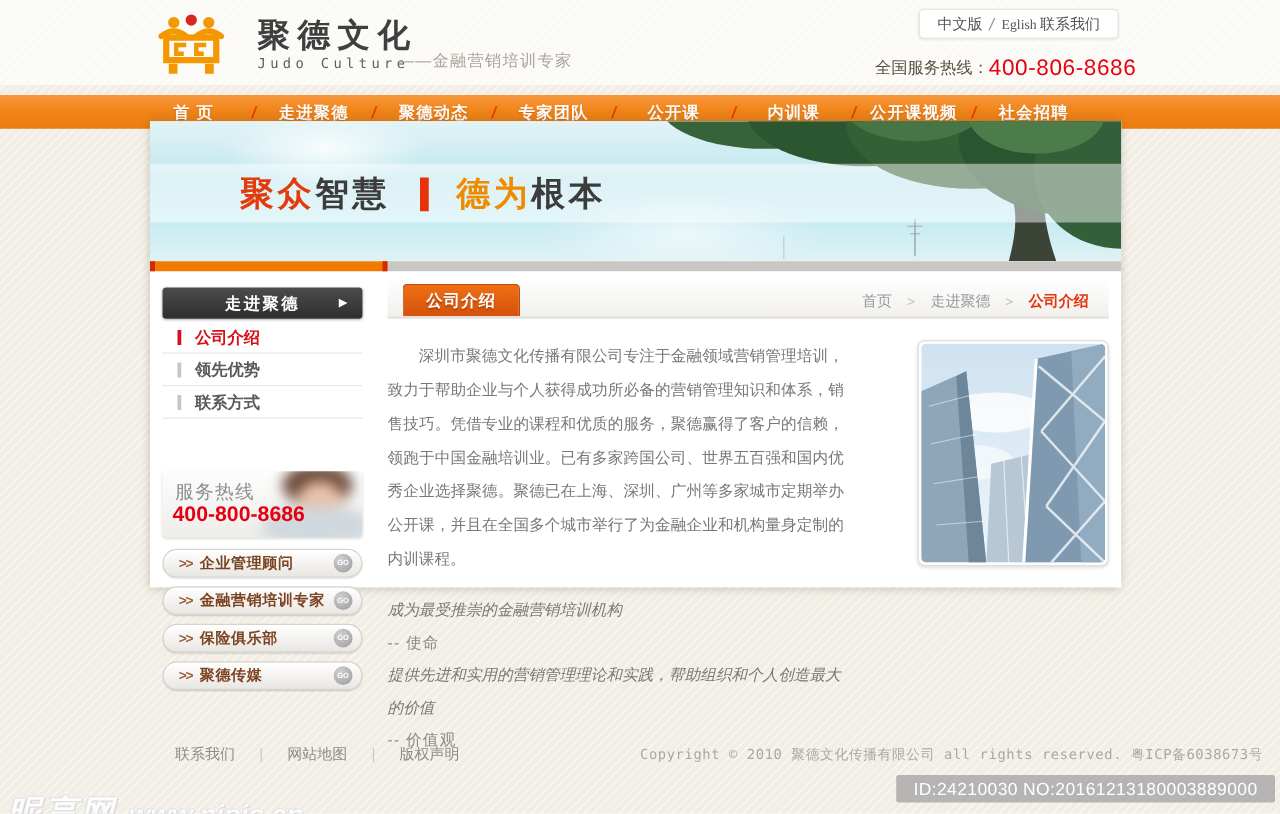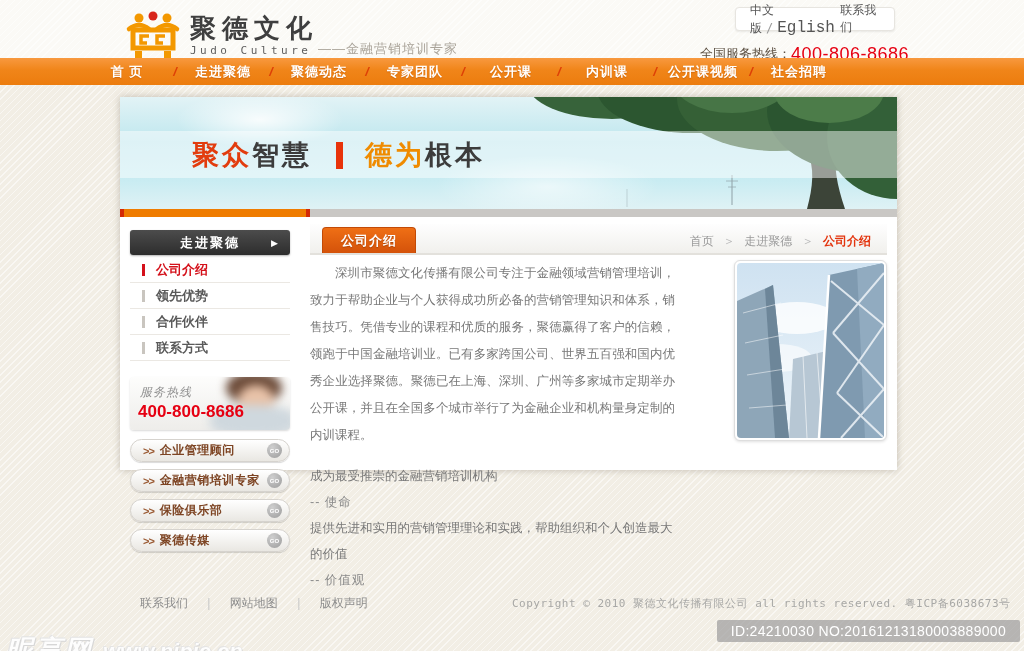--- a/index.html
+++ b/index.html
@@ -11,43 +11,43 @@
     background-image:repeating-linear-gradient(135deg, rgba(255,255,255,.55) 0 1px, transparent 1px 5px);
   }
 
   
   .top-header { position:absolute; left:0; top:0; width:1024px; height:68px;
     background-color:#fbfaf6;
     background-image:repeating-linear-gradient(135deg, rgba(255,255,255,.6) 0 1px, transparent 1px 5px);
   }
   .logo-wrap { position:absolute; left:124px; top:10px; display:flex; align-items:flex-start; }
   .logo-icon { width:58px; height:50px; }
-  .logo-text { margin-left:8px; margin-top:4px; }
+  .logo-text { margin-left:24px; margin-top:4px; }
   .logo-cn { font-size:26px; font-weight:700; color:#3f3f3f; letter-spacing:6px; line-height:28px; }
   .logo-en { font-size:11px; color:#5e5e5e; letter-spacing:3.5px; margin-top:2px; font-family:"DejaVu Sans Mono",monospace; }
   .logo-slogan { position:absolute; left:318px; top:40px; font-size:13px; color:#aaa49a; letter-spacing:1px; }
 
   .lang-box { position:absolute; left:735px; top:7px; width:160px; height:24px;
     background:#fff; border:1px solid #e7e5e0; border-radius:4px;
     box-shadow:0 1px 2px rgba(0,0,0,.08);
     display:flex; align-items:center; justify-content:space-between; padding:0 14px;
     font-size:12px; color:#555; }
   .lang-left span { cursor:pointer; }
   .lang-sep { color:#999; margin:0 4px; font-family:"DejaVu Sans Mono",monospace; }
-  .lang-en { font-family:Liberation Mono, monospace; font-size:16px; }
+  .lang-en { font-family:Liberation Serif, serif; font-size:11px; }
   .contact-link { cursor:pointer; }
 
   .hotline { position:absolute; left:700px; top:44px; width:195px; text-align:right; white-space:nowrap; }
   .hotline-label { font-size:13px; color:#5a4e40; vertical-align:2px; }
   .hotline-num { font-size:18px; font-weight:400; color:#e60012; letter-spacing:.5px; }
 
   
-  .nav { position:absolute; left:0; top:58px; width:1024px; height:27px;
+  .nav { position:absolute; left:0; top:76px; width:1024px; height:27px;
     background:linear-gradient(180deg,#f8993f 0%,#f08519 45%,#ec7c0e 100%);
-    display:flex; align-items:center; padding-left:88px; }
+    display:flex; align-items:center; padding-left:116px; }
   .nav-item { width:78px; text-align:center; color:#fff; font-size:13px; font-weight:700;
     letter-spacing:1px; cursor:pointer; text-shadow:0 1px 1px rgba(180,80,0,.5); }
   .nav-sep { width:18px; text-align:center; color:#dd3f07; font-size:13px; font-style:italic; font-weight:700; }
 
   
   .wrapper { position:absolute; left:120px; top:97px; width:777px; height:373px;
     background:#fff; box-shadow:0 0 7px rgba(100,90,70,.35); }
 
   
   .banner { position:absolute; left:0; top:0; width:777px; height:112px; overflow:hidden;
@@ -86,21 +86,21 @@
   .side-menu li.active { color:#d4101a; }
   .side-menu li.active .tick { background:#d4101a; }
 
   .side-hotline { position:absolute; left:10px; top:280px; width:160px; height:53px;
     border-radius:4px; overflow:hidden; background:linear-gradient(180deg,#fdfdfc,#eeedea);
     box-shadow:0 1px 2px rgba(0,0,0,.15); }
   .sh-photo { position:absolute; right:-6px; top:-6px; width:100px; height:66px; filter:blur(5px); }
   .sh-hair { position:absolute; right:14px; top:0; width:56px; height:34px; border-radius:50%; background:#6b4a38; }
   .sh-face { position:absolute; right:22px; top:14px; width:36px; height:30px; border-radius:50%; background:#e8c2a8; }
   .sh-shirt { position:absolute; right:0; top:34px; width:86px; height:32px; border-radius:40%; background:#cfd8de; }
-  .sh-label { position:absolute; left:10px; top:7px; font-size:12px; color:#8f8f8f; letter-spacing:1px;font-style:italic; }
+  .sh-label { position:absolute; left:10px; top:7px; font-size:15px; color:#8f8f8f; letter-spacing:1px; }
   .sh-number { position:absolute; left:8px; top:25px; font-size:17px; font-weight:700; color:#e60012; }
 
   .side-buttons { position:absolute; left:10px; top:342px; width:160px; display:flex; flex-direction:column; gap:7px; }
   .pill { height:23px; border:1px solid #d6d3ce; border-radius:12px;
     background:linear-gradient(180deg,#ffffff,#e9e7e2);
     box-shadow:0 1px 1px rgba(0,0,0,.15);
     display:flex; align-items:center; padding:0 7px 0 12px; cursor:pointer; }
   .pill-prefix { font-size:11px; font-weight:700; color:#9a5a33; margin-right:6px; letter-spacing:-1px; }
   .pill-label { font-size:12px; font-weight:700; color:#7d4423; letter-spacing:.5px; white-space:nowrap; }
   .pill-go { margin-left:auto; width:15px; height:15px; border-radius:50%;
@@ -114,26 +114,26 @@
   .tab { position:absolute; left:12px; bottom:0; height:26px; line-height:26px; padding:0 18px;
     border-radius:4px 4px 0 0; background:linear-gradient(180deg,#ef6f15,#d4520a);
     border:1px solid #c24a06; border-bottom:none;
     color:#fff; font-size:13px; font-weight:700; letter-spacing:1px; cursor:pointer;
     text-shadow:0 1px 1px rgba(140,50,0,.6); }
   .breadcrumb { position:absolute; right:16px; top:9px; font-size:12px; color:#9a9a9a; }
   .breadcrumb .crumb { cursor:pointer; }
   .breadcrumb .bc-sep { color:#b8b8b8; margin:0 6px; }
   .breadcrumb .crumb.current { color:#e3350f; font-weight:700; cursor:default; }
 
-  .article { display:flex; margin-top:5px;gap:47px; }
+  .article { display:flex; margin-top:17px;gap:47px; }
   .text-col { width:414px; }
   .para { font-size:12.5px; line-height:27px; color:#787878; text-indent:2em; text-align:justify; }
   .sections { margin-top:14px; }
   .sec-head { font-size:12.5px; line-height:26px; color:#8a8a8a; letter-spacing:1px; }
-  .sec-text { font-size:12.5px; line-height:26px; color:#787878; }
+  .sec-text { font-size:12.5px; line-height:26px; color:#787878;font-style:italic; }
 
   .photo-frame { margin-left:12px; width:153px; height:181px; background:#fff;
     border:1px solid #dedede; border-radius:6px; padding:2px;
     box-shadow:0 1px 3px rgba(0,0,0,.12); }
   .photo-frame svg { border-radius:4px; display:block; }
 
   
   .footer { position:absolute; left:0; top:583px; width:1024px; height:68px; }
   .footer-links { position:absolute; left:140px; top:12px; font-size:12px; color:#8c8c8c; }
   .footer-links .flink { cursor:pointer; }
@@ -244,24 +244,20 @@
       <span class="arrow">▶</span>
     </div>
     <ul class="side-menu">
       <li class="active">
         <span class="tick"></span>
         <span>公司介绍</span>
       </li>
       <li>
         <span class="tick"></span>
         <span>领先优势</span>
-      </li>
-      <li>
-        <span class="tick"></span>
-        <span>合作伙伴</span>
       </li>
       <li>
         <span class="tick"></span>
         <span>联系方式</span>
       </li>
     </ul>
 
     <div class="side-hotline">
       <div class="sh-photo">
         <div class="sh-hair"></div>

